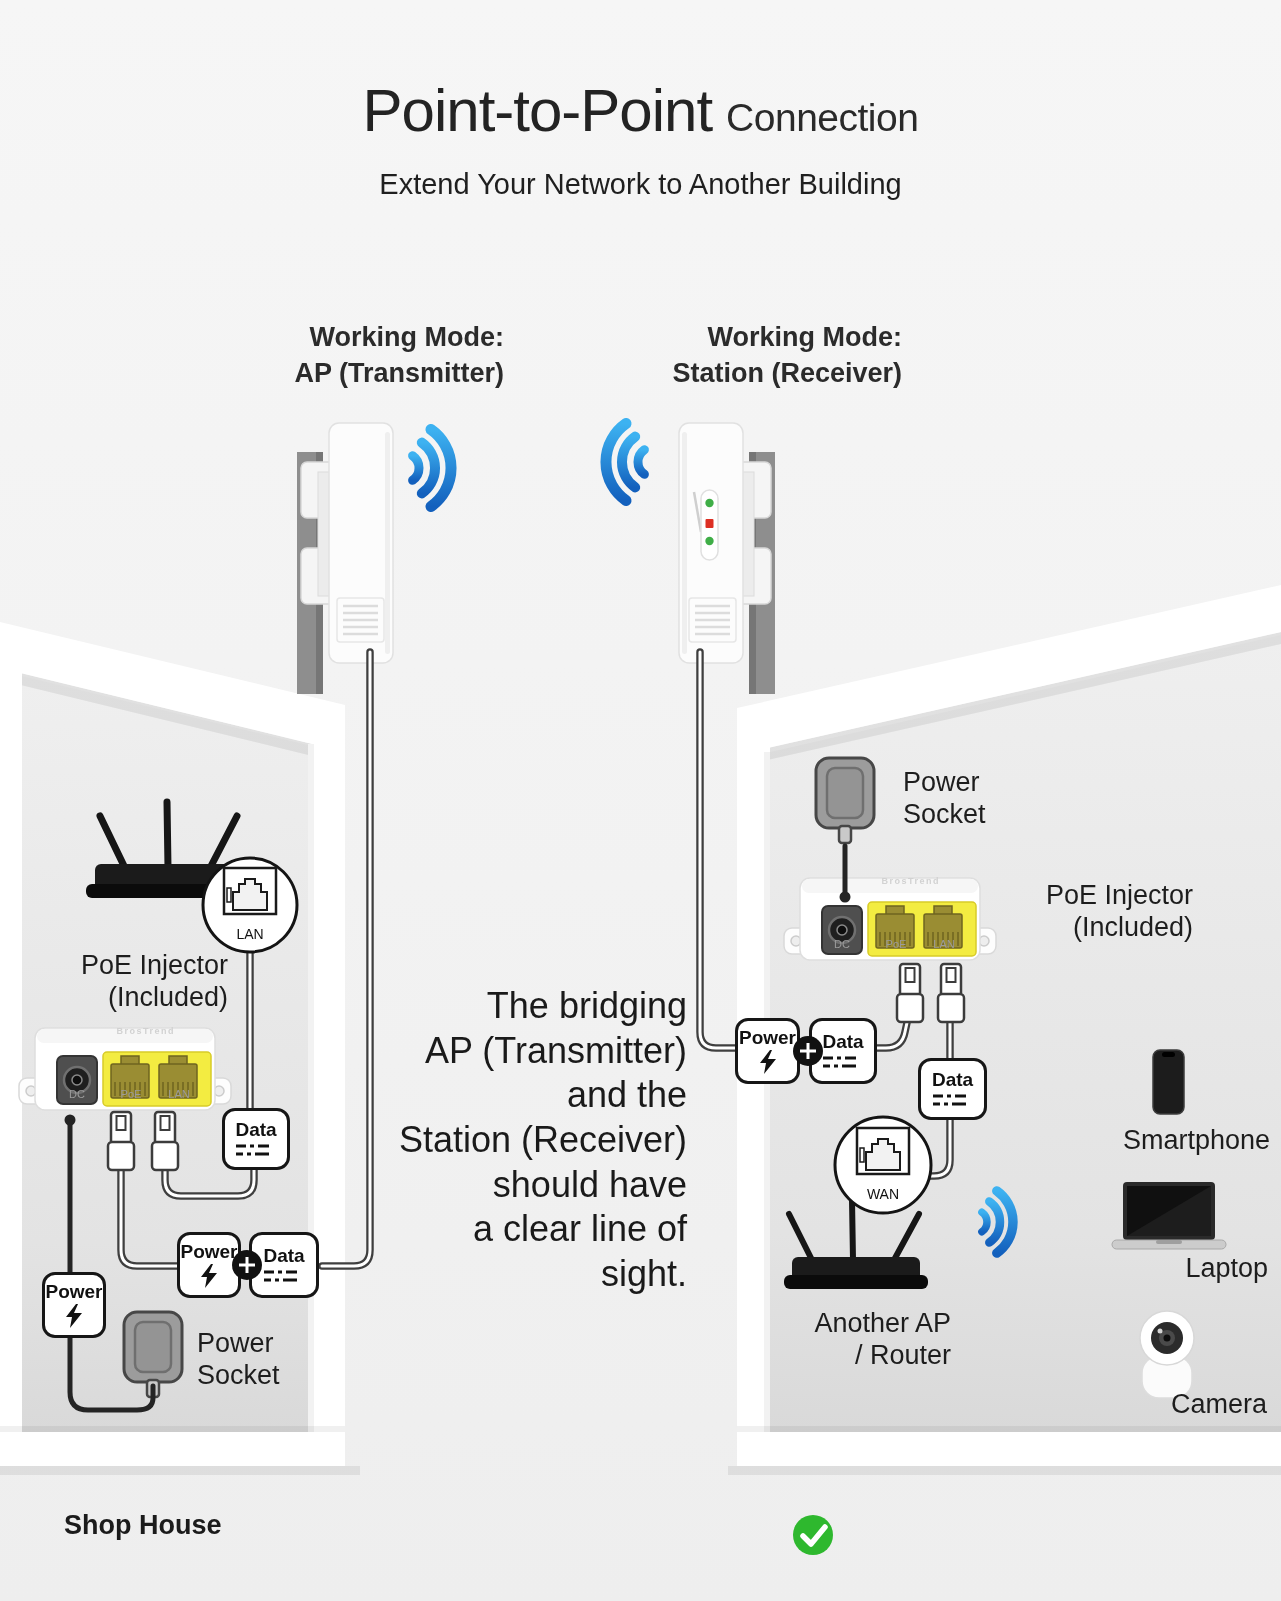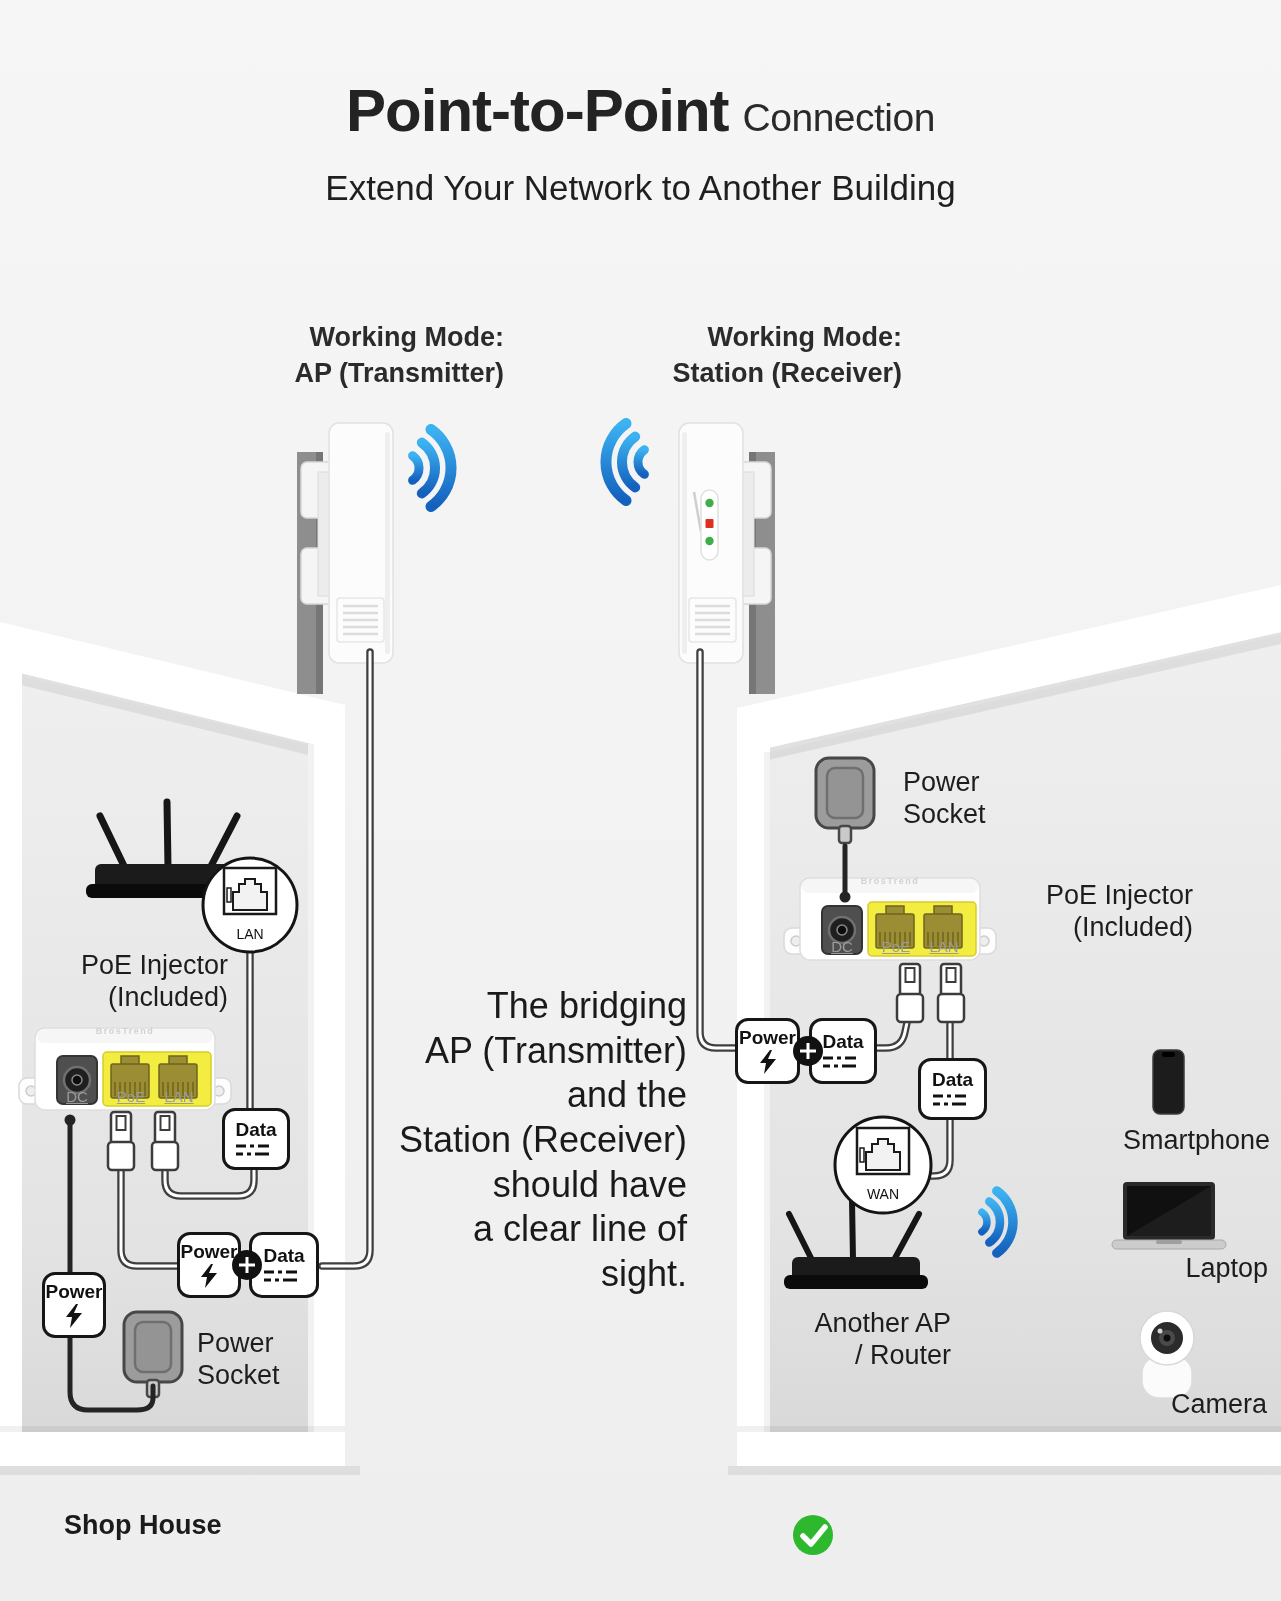--- a/index.html
+++ b/index.html
@@ -3,28 +3,28 @@
 <meta charset="utf-8">
 <style>
   html,body{margin:0;padding:0;}
   body{font-family:"Liberation Sans","DejaVu Sans",sans-serif;background:#e9e9e9;}
   #canvas{position:relative;width:1281px;height:1601px;overflow:hidden;
           background:linear-gradient(180deg,#f6f6f6 0%,#f2f2f2 55%,#eeeeee 100%);}
   #bg-svg{position:absolute;left:0;top:0;}
   .txt{position:absolute;color:#222;white-space:pre-line;}
   .center{text-align:right;}
   .title-wrap{left:0;top:76px;width:1281px;text-align:center;}
-  .title-bold{font-weight:bold;font-size:60px;color:#232323;letter-spacing:-1px;}
+  .title-bold{font-weight:normal;font-size:60px;color:#232323;letter-spacing:-1px;}
   .title-light{font-size:39px;color:#2a2a2a;margin-left:14px;letter-spacing:-0.5px;}
-  .subtitle{left:0;top:168px;width:1281px;text-align:center;font-size:35px;color:#1f1f1f;}
+  .subtitle{left:0;top:168px;width:1281px;text-align:center;font-size:29px;color:#1f1f1f;}
   .wm{font-size:27px;font-weight:bold;line-height:1.32;color:#2b2b2b;}
   .lbl{font-size:27px;line-height:1.2;color:#1d1d1d;}
   .note{font-size:36px;line-height:1.24;color:#1a1a1a;}
-  .portlbl{font-size:15px;color:#9b9b9b;text-align:center;text-decoration:underline;}
-  .brand{font-size:9px;color:#d2d2d2;letter-spacing:1.5px;text-align:center;font-weight:bold;}
+  .portlbl{font-size:11px;color:#9b9b9b;text-align:center;}
+  .brand{font-size:9px;color:#d2d2d2;letter-spacing:1.5px;text-align:right;font-weight:bold;}
   .circlbl{font-size:14px;color:#111;text-align:center;}
   .caption{font-size:27px;font-weight:bold;color:#1b1b1b;line-height:1.3;}
   .badge{position:absolute;background:#fff;border:3.5px solid #161616;border-radius:13px;
          display:flex;flex-direction:column;align-items:center;justify-content:center;
          box-sizing:border-box;gap:3px;}
   .badge-label{font-size:19px;font-weight:bold;color:#111;line-height:1;}
   .plusc{position:absolute;width:30px;height:30px;border-radius:50%;background:#111;
          display:flex;align-items:center;justify-content:center;}
 </style>
 </head>

